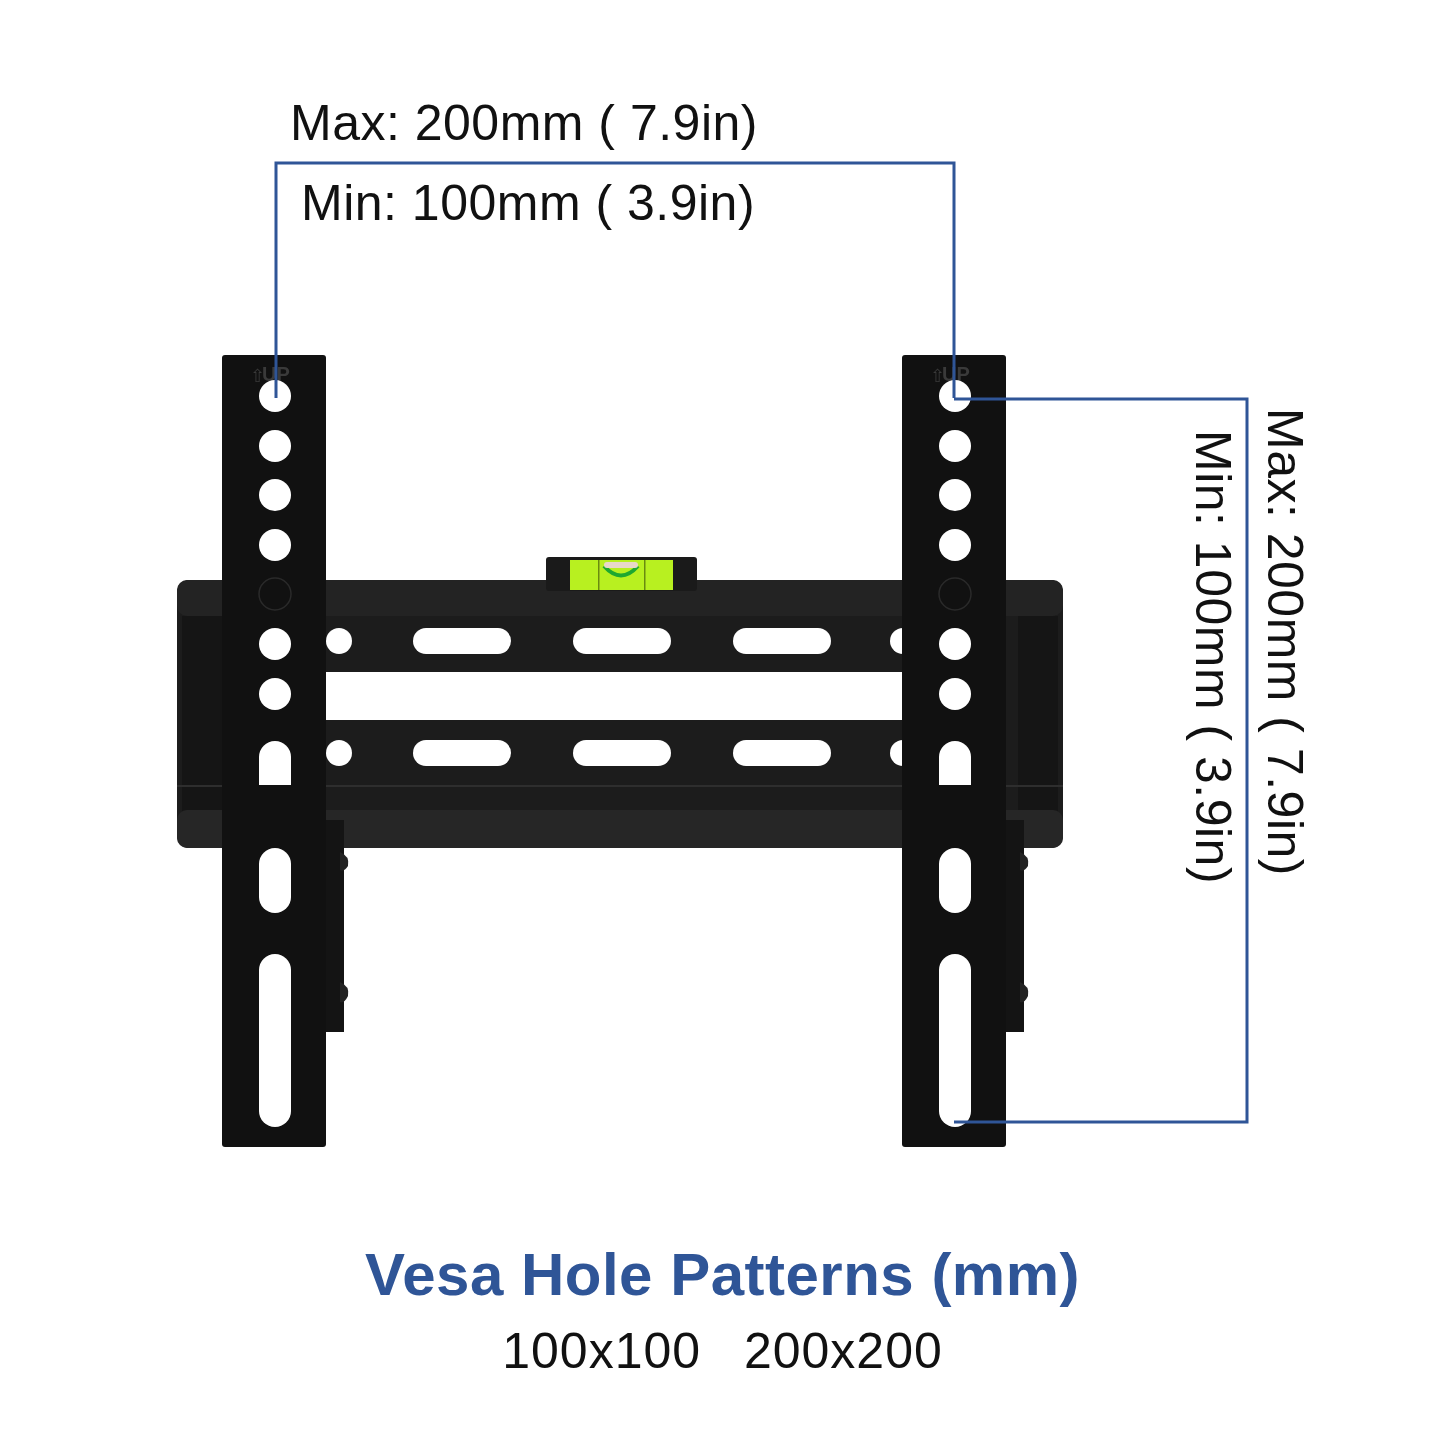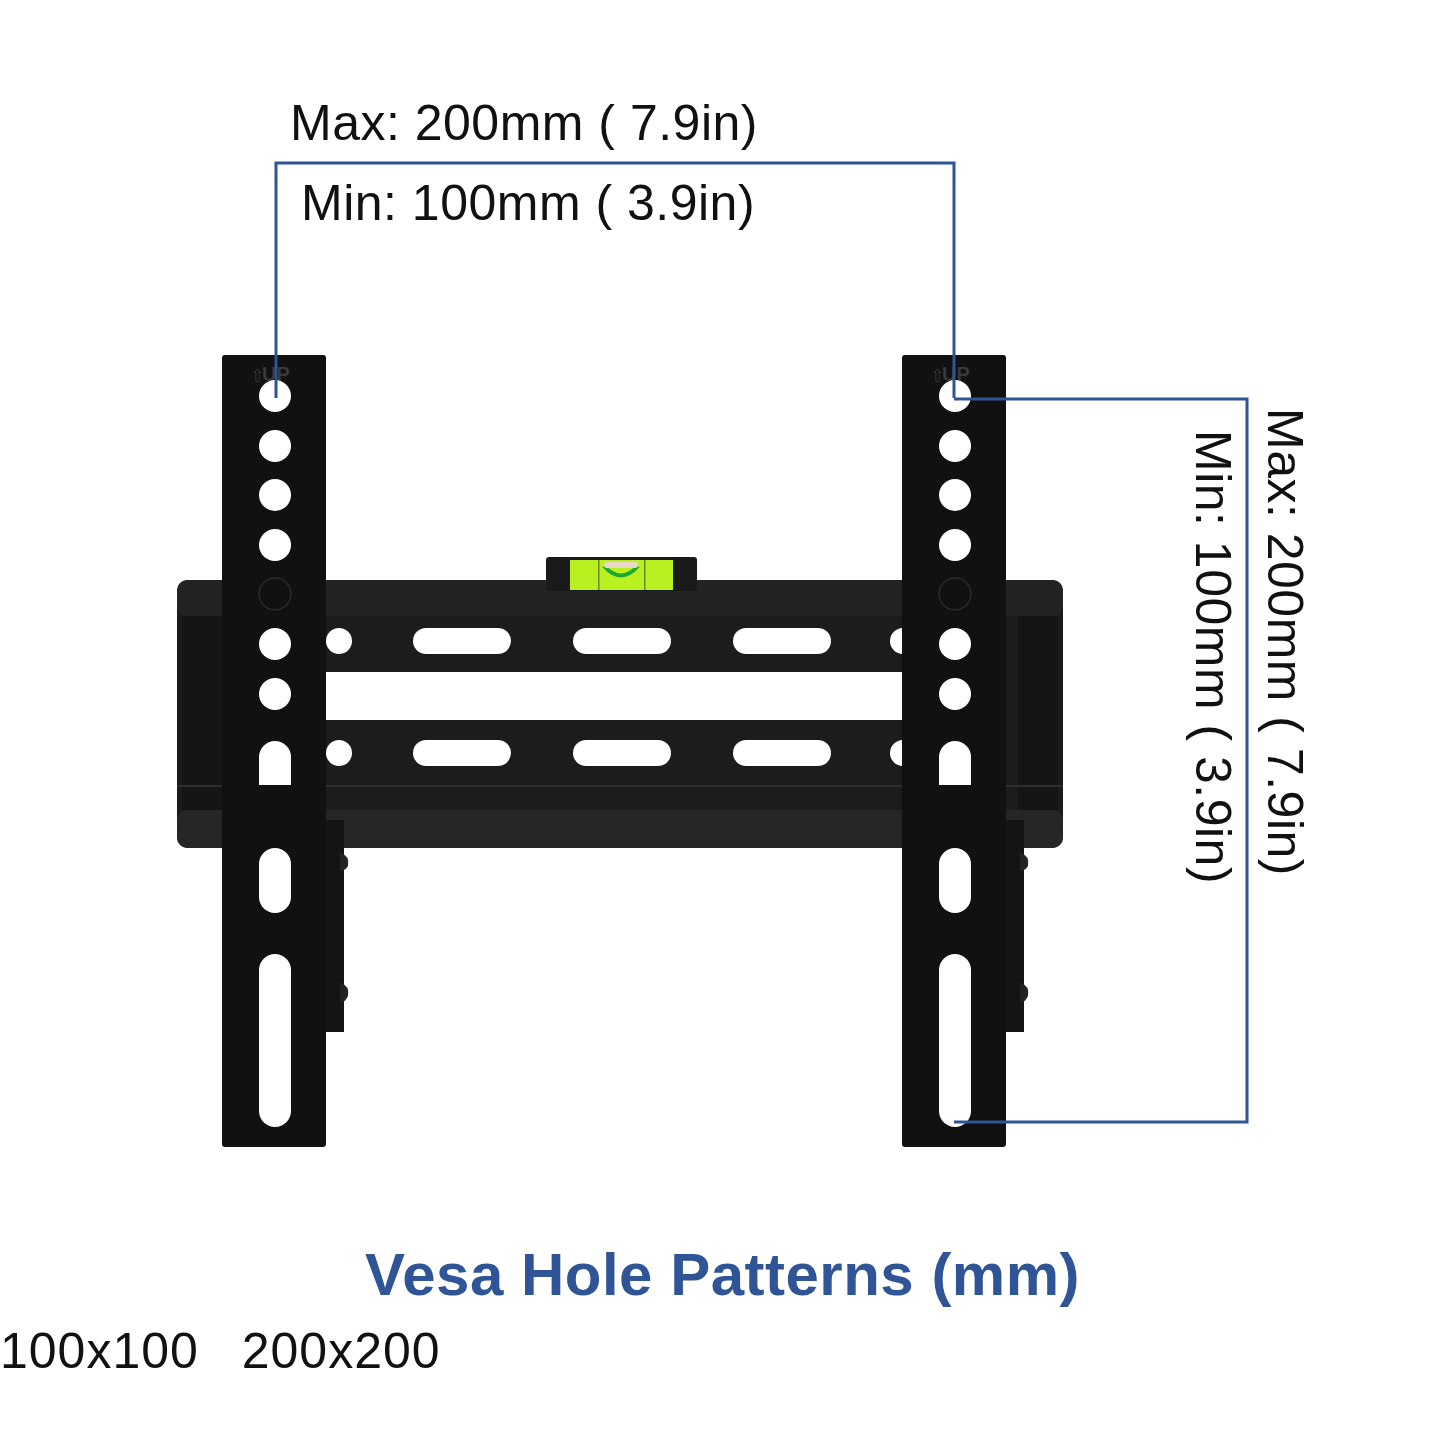--- a/index.html
+++ b/index.html
@@ -1,21 +1,21 @@
 <!DOCTYPE html>
 <html><head>
 <meta charset="utf-8">
 <style>
   html, body { margin:0; padding:0; background:#ffffff; }
   body { width:1445px; height:1445px; position:relative; overflow:hidden; font-family:"Liberation Sans", sans-serif; }
   .abs { position:absolute; }
   .dim-text { color:#111; font-size:50px; white-space:nowrap; line-height:1; letter-spacing:0.5px; }
   .vtext { transform-origin:left top; transform:rotate(90deg); }
   .title { color:#2f5597; font-weight:bold; font-size:60px; white-space:nowrap; left:0; width:1445px; text-align:center; letter-spacing:0.5px; }
-  .subtitle { color:#111; font-size:50px; white-space:nowrap; left:0; width:1445px; text-align:left; word-spacing:28px; letter-spacing:1px; }
+  .subtitle { color:#111; font-size:50px; white-space:nowrap; left:0; width:1445px; text-align:center; word-spacing:28px; letter-spacing:1px; }
   svg { position:absolute; left:0; top:0; }
 </style>
 </head>
 <body>
 
 <svg width="1445" height="1445" viewBox="0 0 1445 1445">
 
   <g>
     <rect x="177" y="580" width="886" height="268" rx="12" fill="#1c1c1c"></rect>
 

